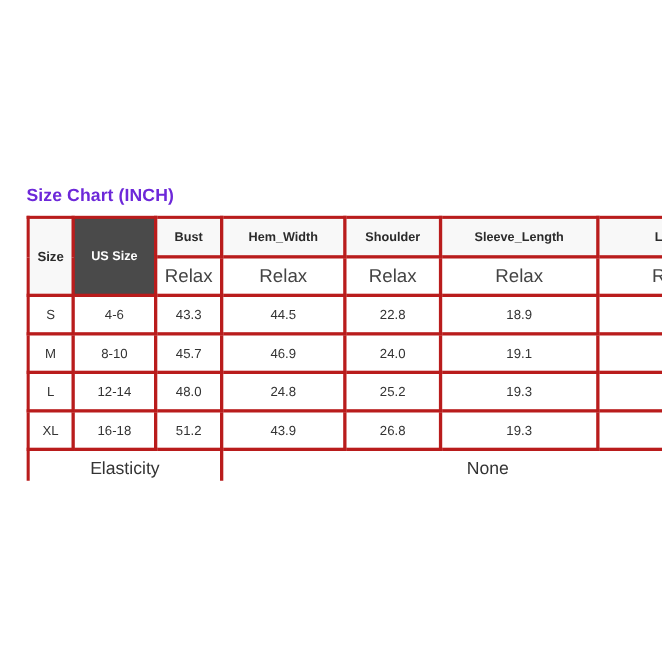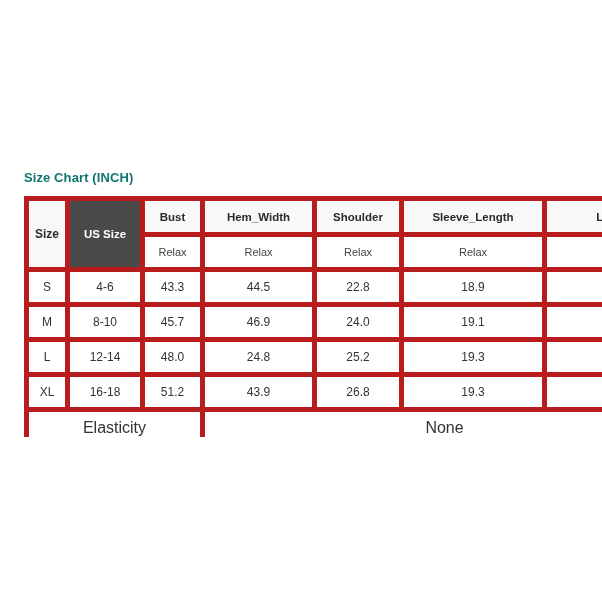--- a/index.html
+++ b/index.html
@@ -21,23 +21,23 @@
     top: 0;
     width: 602px;
     height: 602px;
     overflow: hidden;
   }
 
   #chart-title {
     position: absolute;
     left: 24px;
     top: 170px;
-    font-size: 13px;
+    font-size: 16px;
     font-weight: bold;
-    color: #0f766e;
+    color: #6d28d9;
     letter-spacing: 0.1px;
     white-space: nowrap;
   }
 
   
   #table-clip {
     position: absolute;
     left: 24px;
     top: 196px;
     width: 578px;   
@@ -48,21 +48,21 @@
   table.size-chart {
     border-collapse: collapse;
     table-layout: fixed;
     width: 660px; 
     font-size: 12px;
     color: #333333;
   }
 
   table.size-chart td,
   table.size-chart th {
-    border: 5px solid #b91c1c;
+    border: 3px solid #b91c1c;
     text-align: center;
     vertical-align: middle;
     font-weight: normal;
     padding: 0 4px;
     box-sizing: border-box;
   }
 
   
   col.c-size       { width: 41px; }
   col.c-ussize     { width: 75px; }
@@ -91,21 +91,21 @@
     font-size: 11.5px;
     margin-left: 24px;
   }
   tr.head-row-1 th.h-measure {
     height: 36px;
   }
   tr.head-row-2 th.h-relax {
     height: 35px;
     background: #ffffff;
     font-weight: normal;
-    font-size: 11px;
+    font-size: 17px;
     color: #444444;
   }
 
   
   tr.data-row td {
     height: 35px;
     background: #ffffff;
     font-size: 12px;
     color: #333333;
   }

